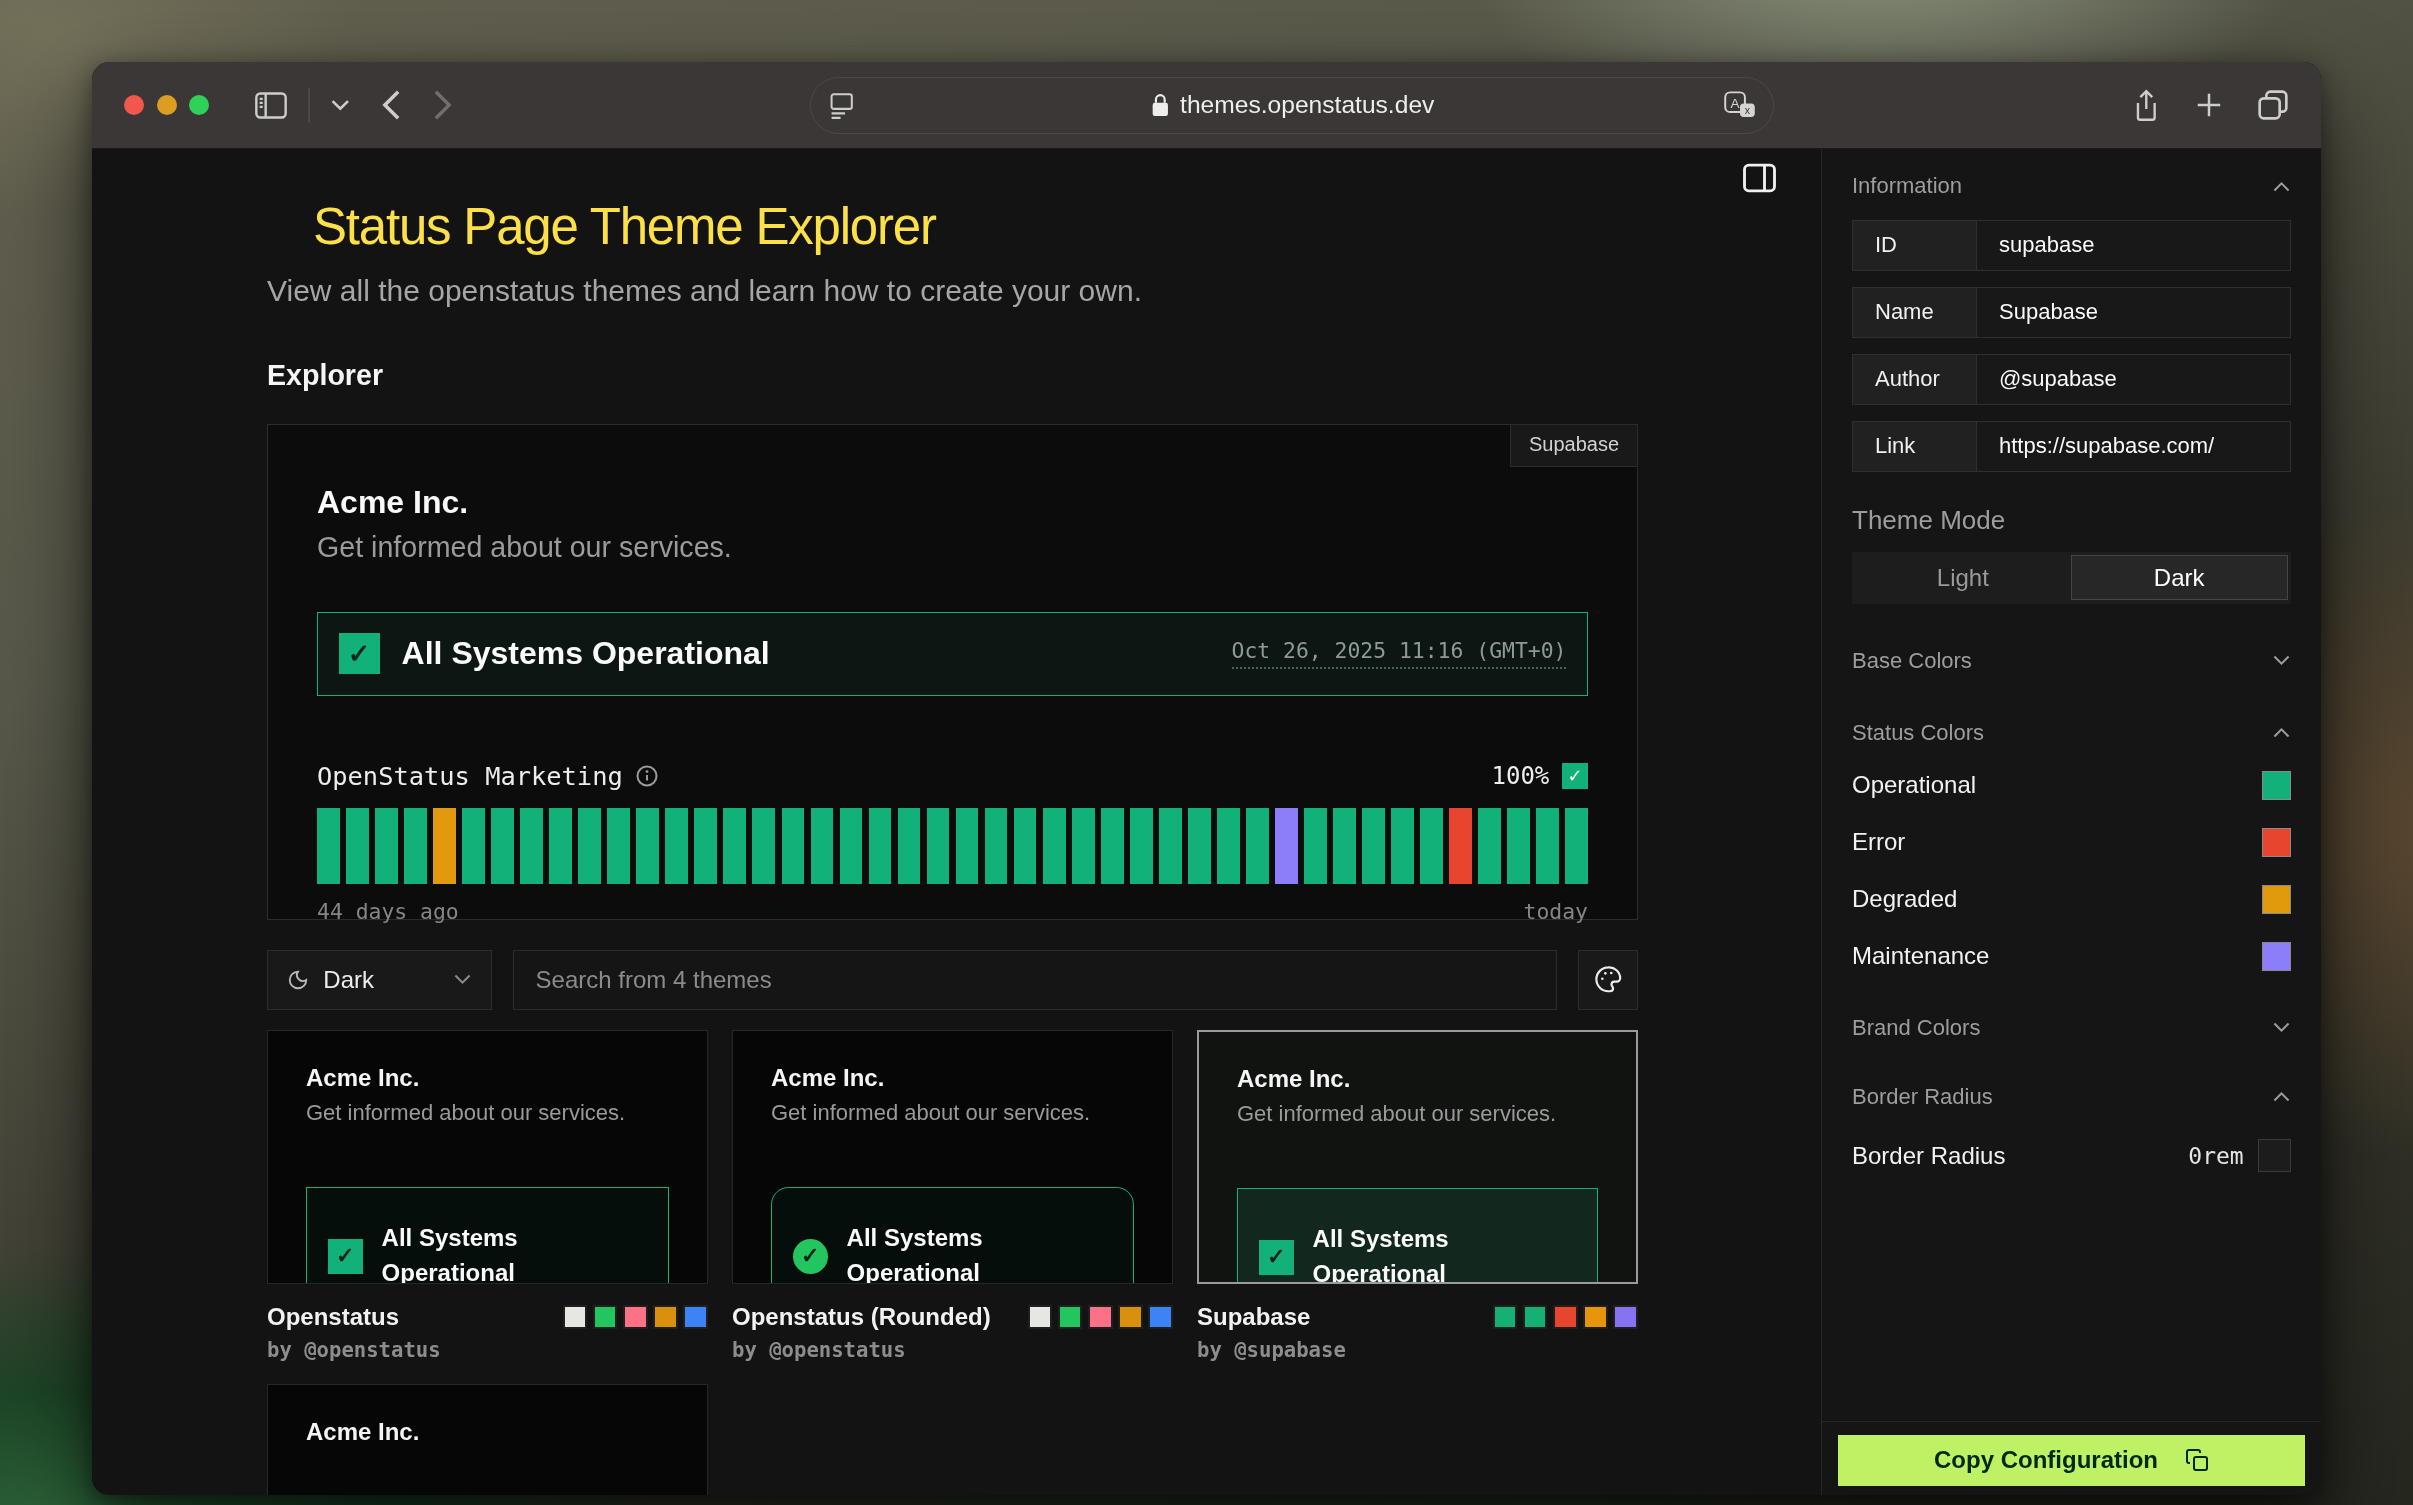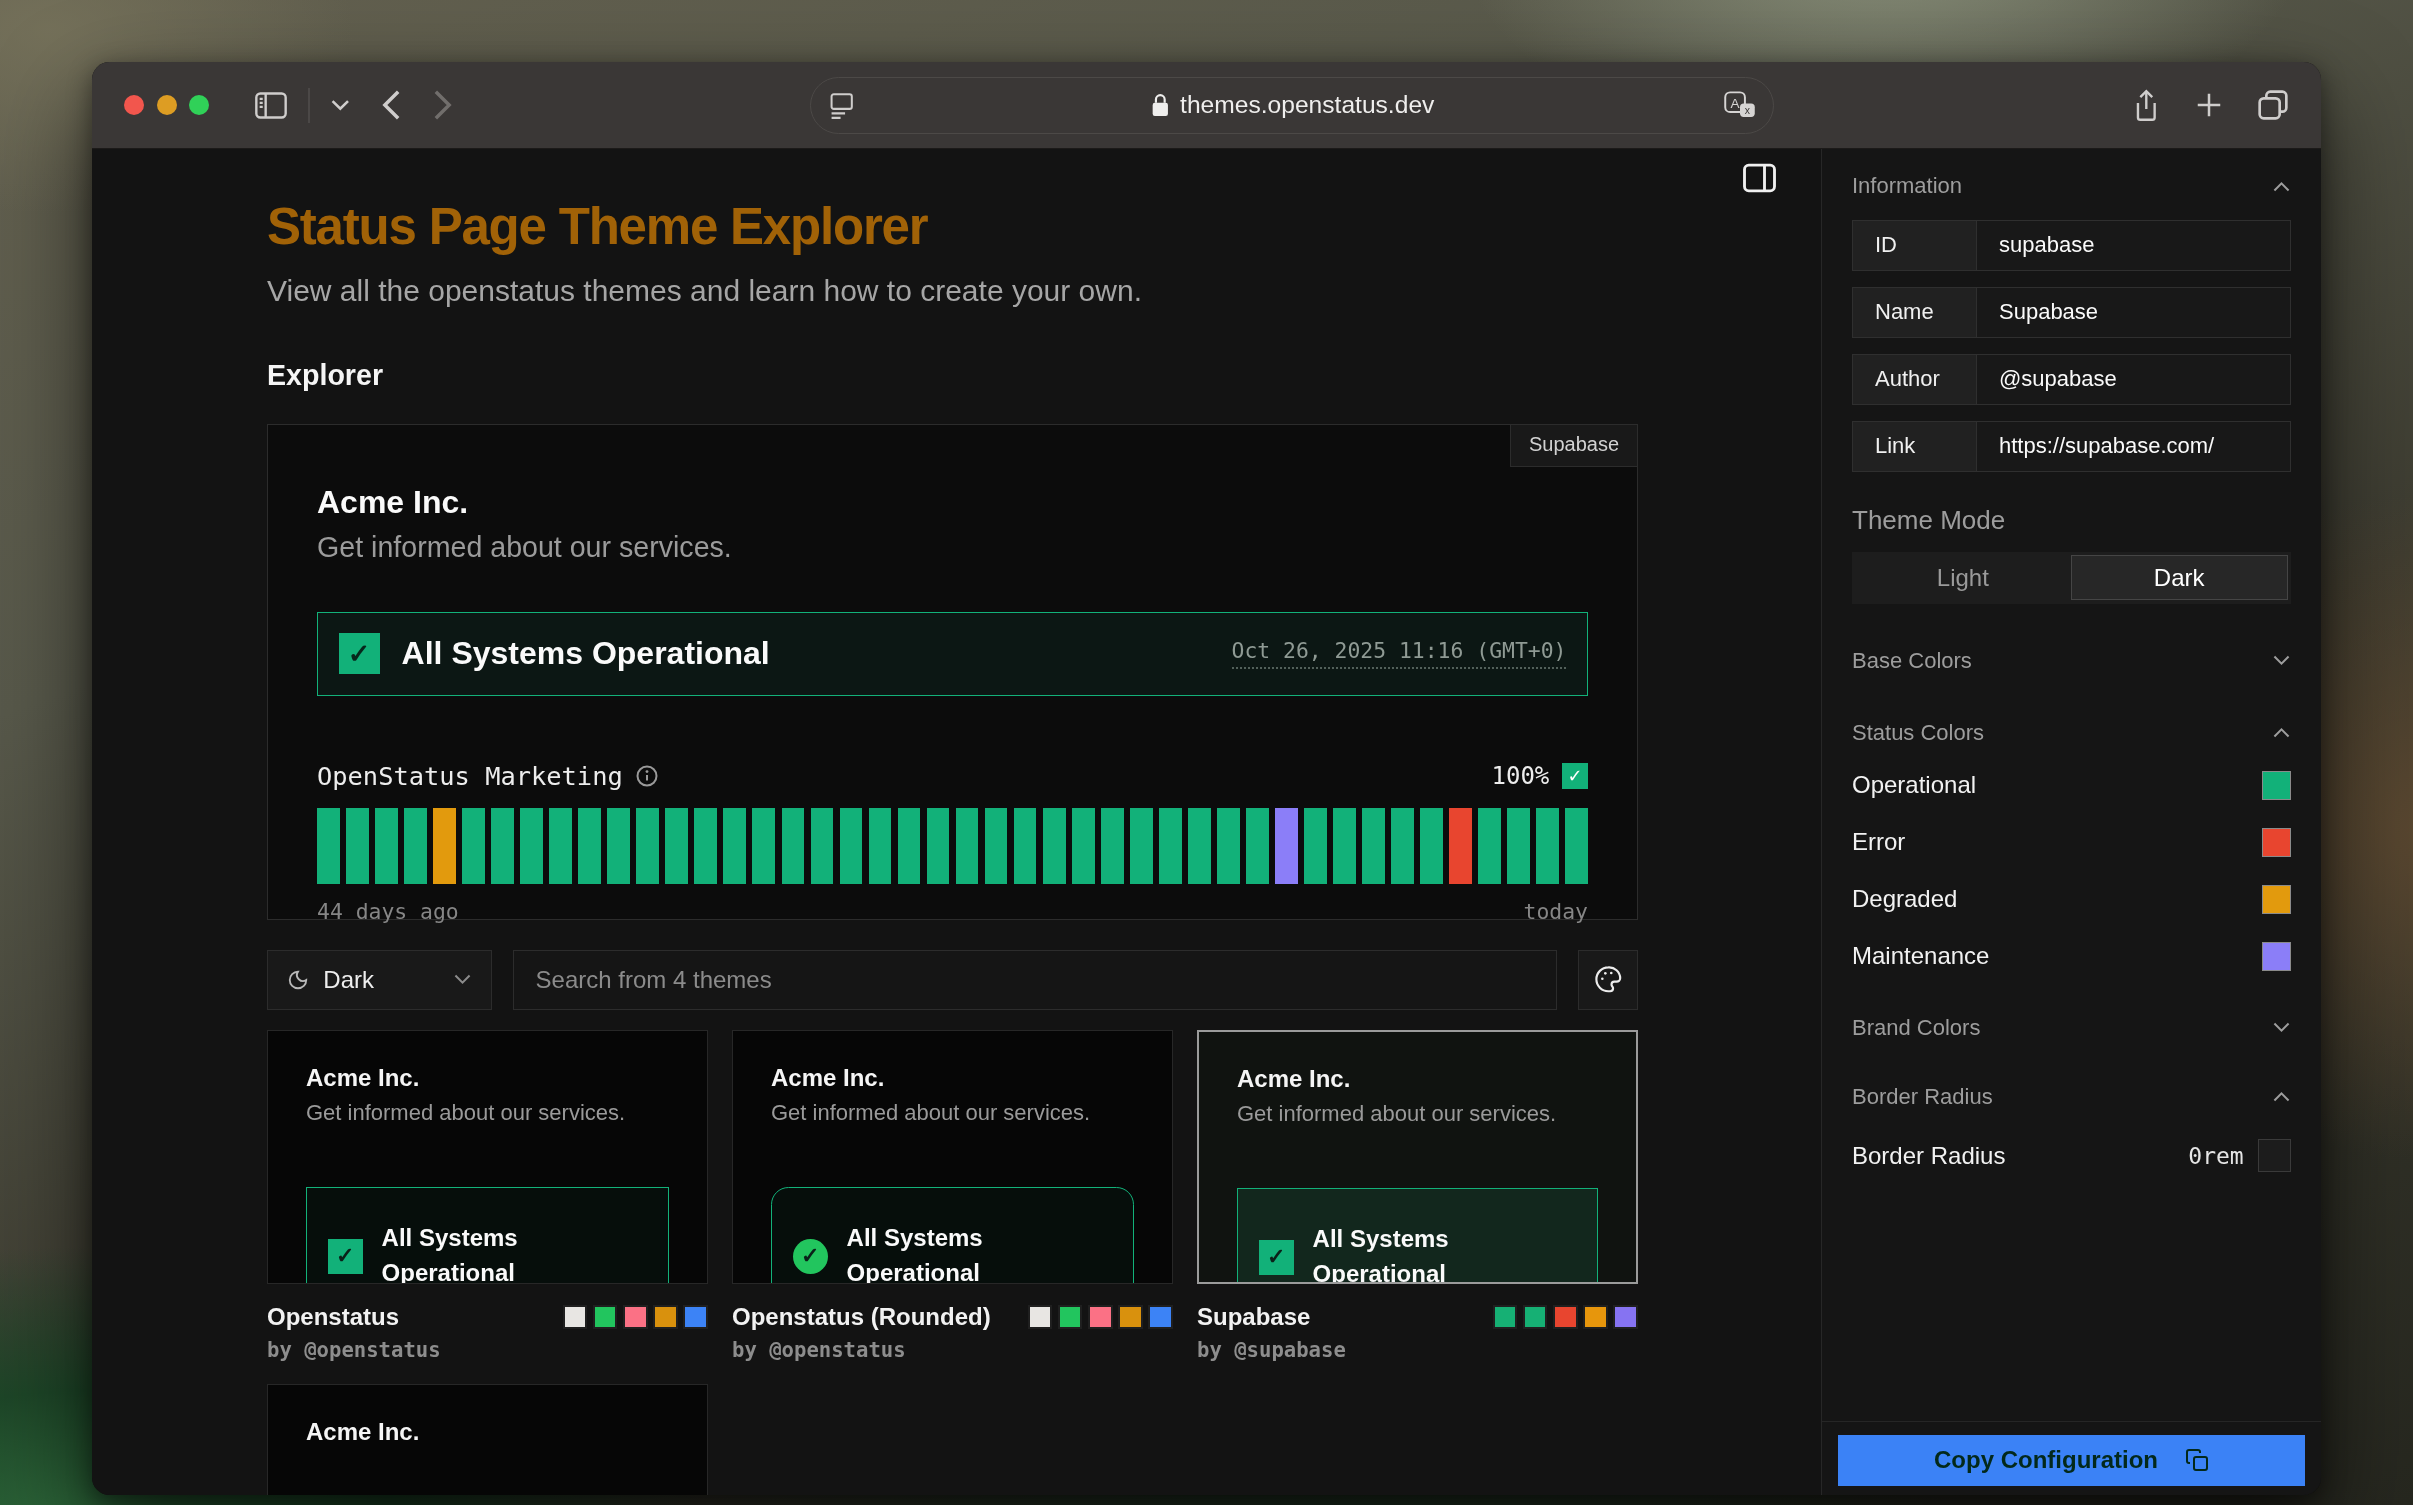--- a/index.html
+++ b/index.html
@@ -43,21 +43,21 @@
   .urlbar .side.right { justify-content:flex-end; }
   .url-center { flex:1; display:flex; align-items:center; justify-content:center; gap:9.5px; font-size:24.6px; }
   .translate-chip { color:#d6d4d3; }
   .tb-right { display:flex; align-items:center; gap:33px; }
 
   .chrome-body { position:absolute; top:87px; left:0; right:0; bottom:0; display:flex; background:#131313; }
 
   
   .main { flex:1; position:relative; padding:48px 0 0 175px; overflow:hidden; }
   .panel-toggle { position:absolute; top:14.3px; right:44px; color:#f0f0f0; background:none; border:none; }
-  .page-title { font-size:51px; font-weight:700; color:#a16207; letter-spacing:-1.2px; }
+  .page-title { font-size:51px; font-weight:400; color:#fde047; letter-spacing:-1.2px;margin-left:46px; }
   .page-subtitle { margin-top:17.5px; font-size:30px; color:#a6a6a6; }
   .explorer-heading { margin-top:51px; font-size:28.6px; font-weight:700; color:#f5f5f5; }
   .explorer-desc { margin-top:24px; font-size:25.4px; color:#a3a3a3; }
   .contribute { color:#fff; font-weight:700; cursor:pointer; }
 
   .preview-card {
     margin-top:32px; width:1371px; height:496px; border:1.6px solid #2c2c2c;
     background:#0c0c0c; position:relative; padding:59px 49px 0;
   }
   .theme-badge {
@@ -146,21 +146,21 @@
   .status-list { margin-top:8px; }
   .color-row { display:flex; align-items:center; margin-top:22px; height:35px; }
   .color-row .label { font-size:24px; color:#f2f2f2; }
   .color-swatch { margin-left:auto; width:29px; height:29px; border:1.6px solid #8a8a8a; }
   .radius-row { margin-top:27px; display:flex; align-items:center; height:38px; }
   .radius-row .label { font-size:24px; color:#f2f2f2; }
   .radius-value { margin-left:auto; font-size:23px; color:#e5e5e5; }
   .radius-box { margin-left:14.3px; width:33px; height:33px; border:1.6px solid #3a3a3a; background:#1c1c1c; }
   .sb-footer { flex:none; border-top:1.6px solid #262626; padding:12.7px 16px 9.5px; }
   .copy-btn {
-    width:100%; height:51px; background:#3b82f6; color:#03291b; border:none;
+    width:100%; height:51px; background:#bef264; color:#03291b; border:none;
     font-size:24px; font-weight:700; font-family:"Liberation Sans", sans-serif;
     display:flex; align-items:center; justify-content:center; gap:27px; cursor:pointer;
   }
   svg { display:block; }
 </style>
 </head>
 <body>
 
 <div class="window">
 

